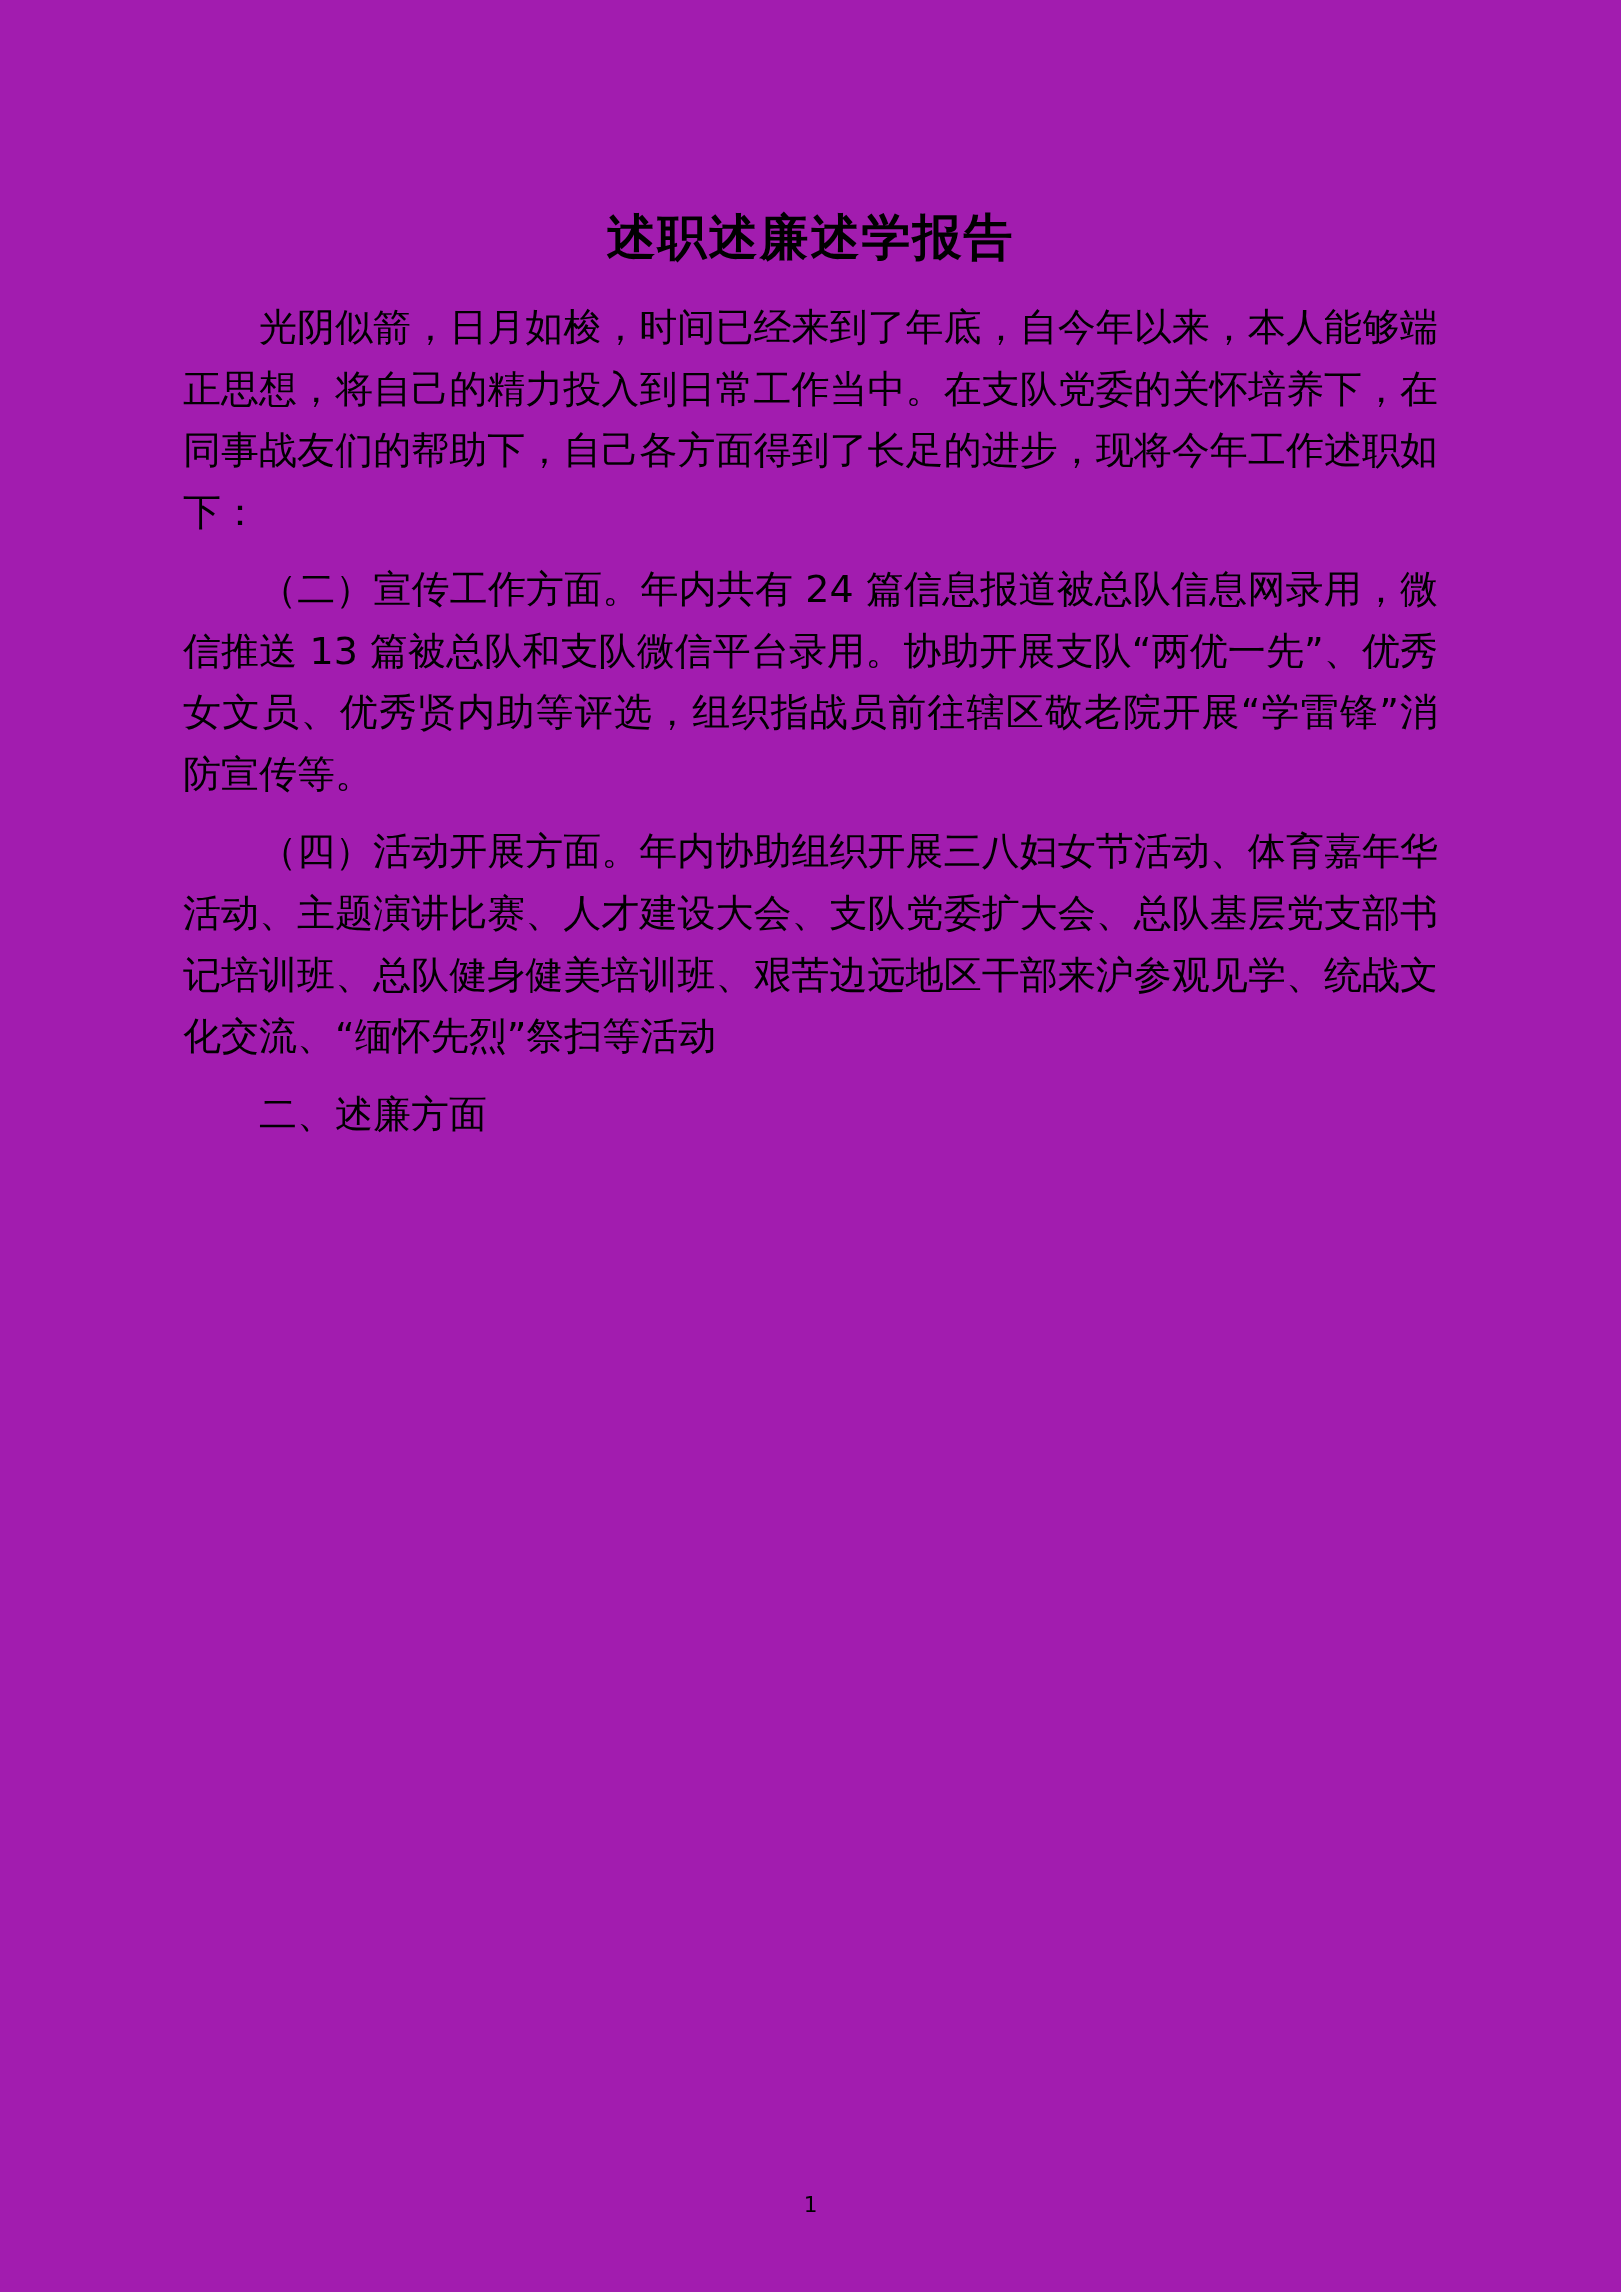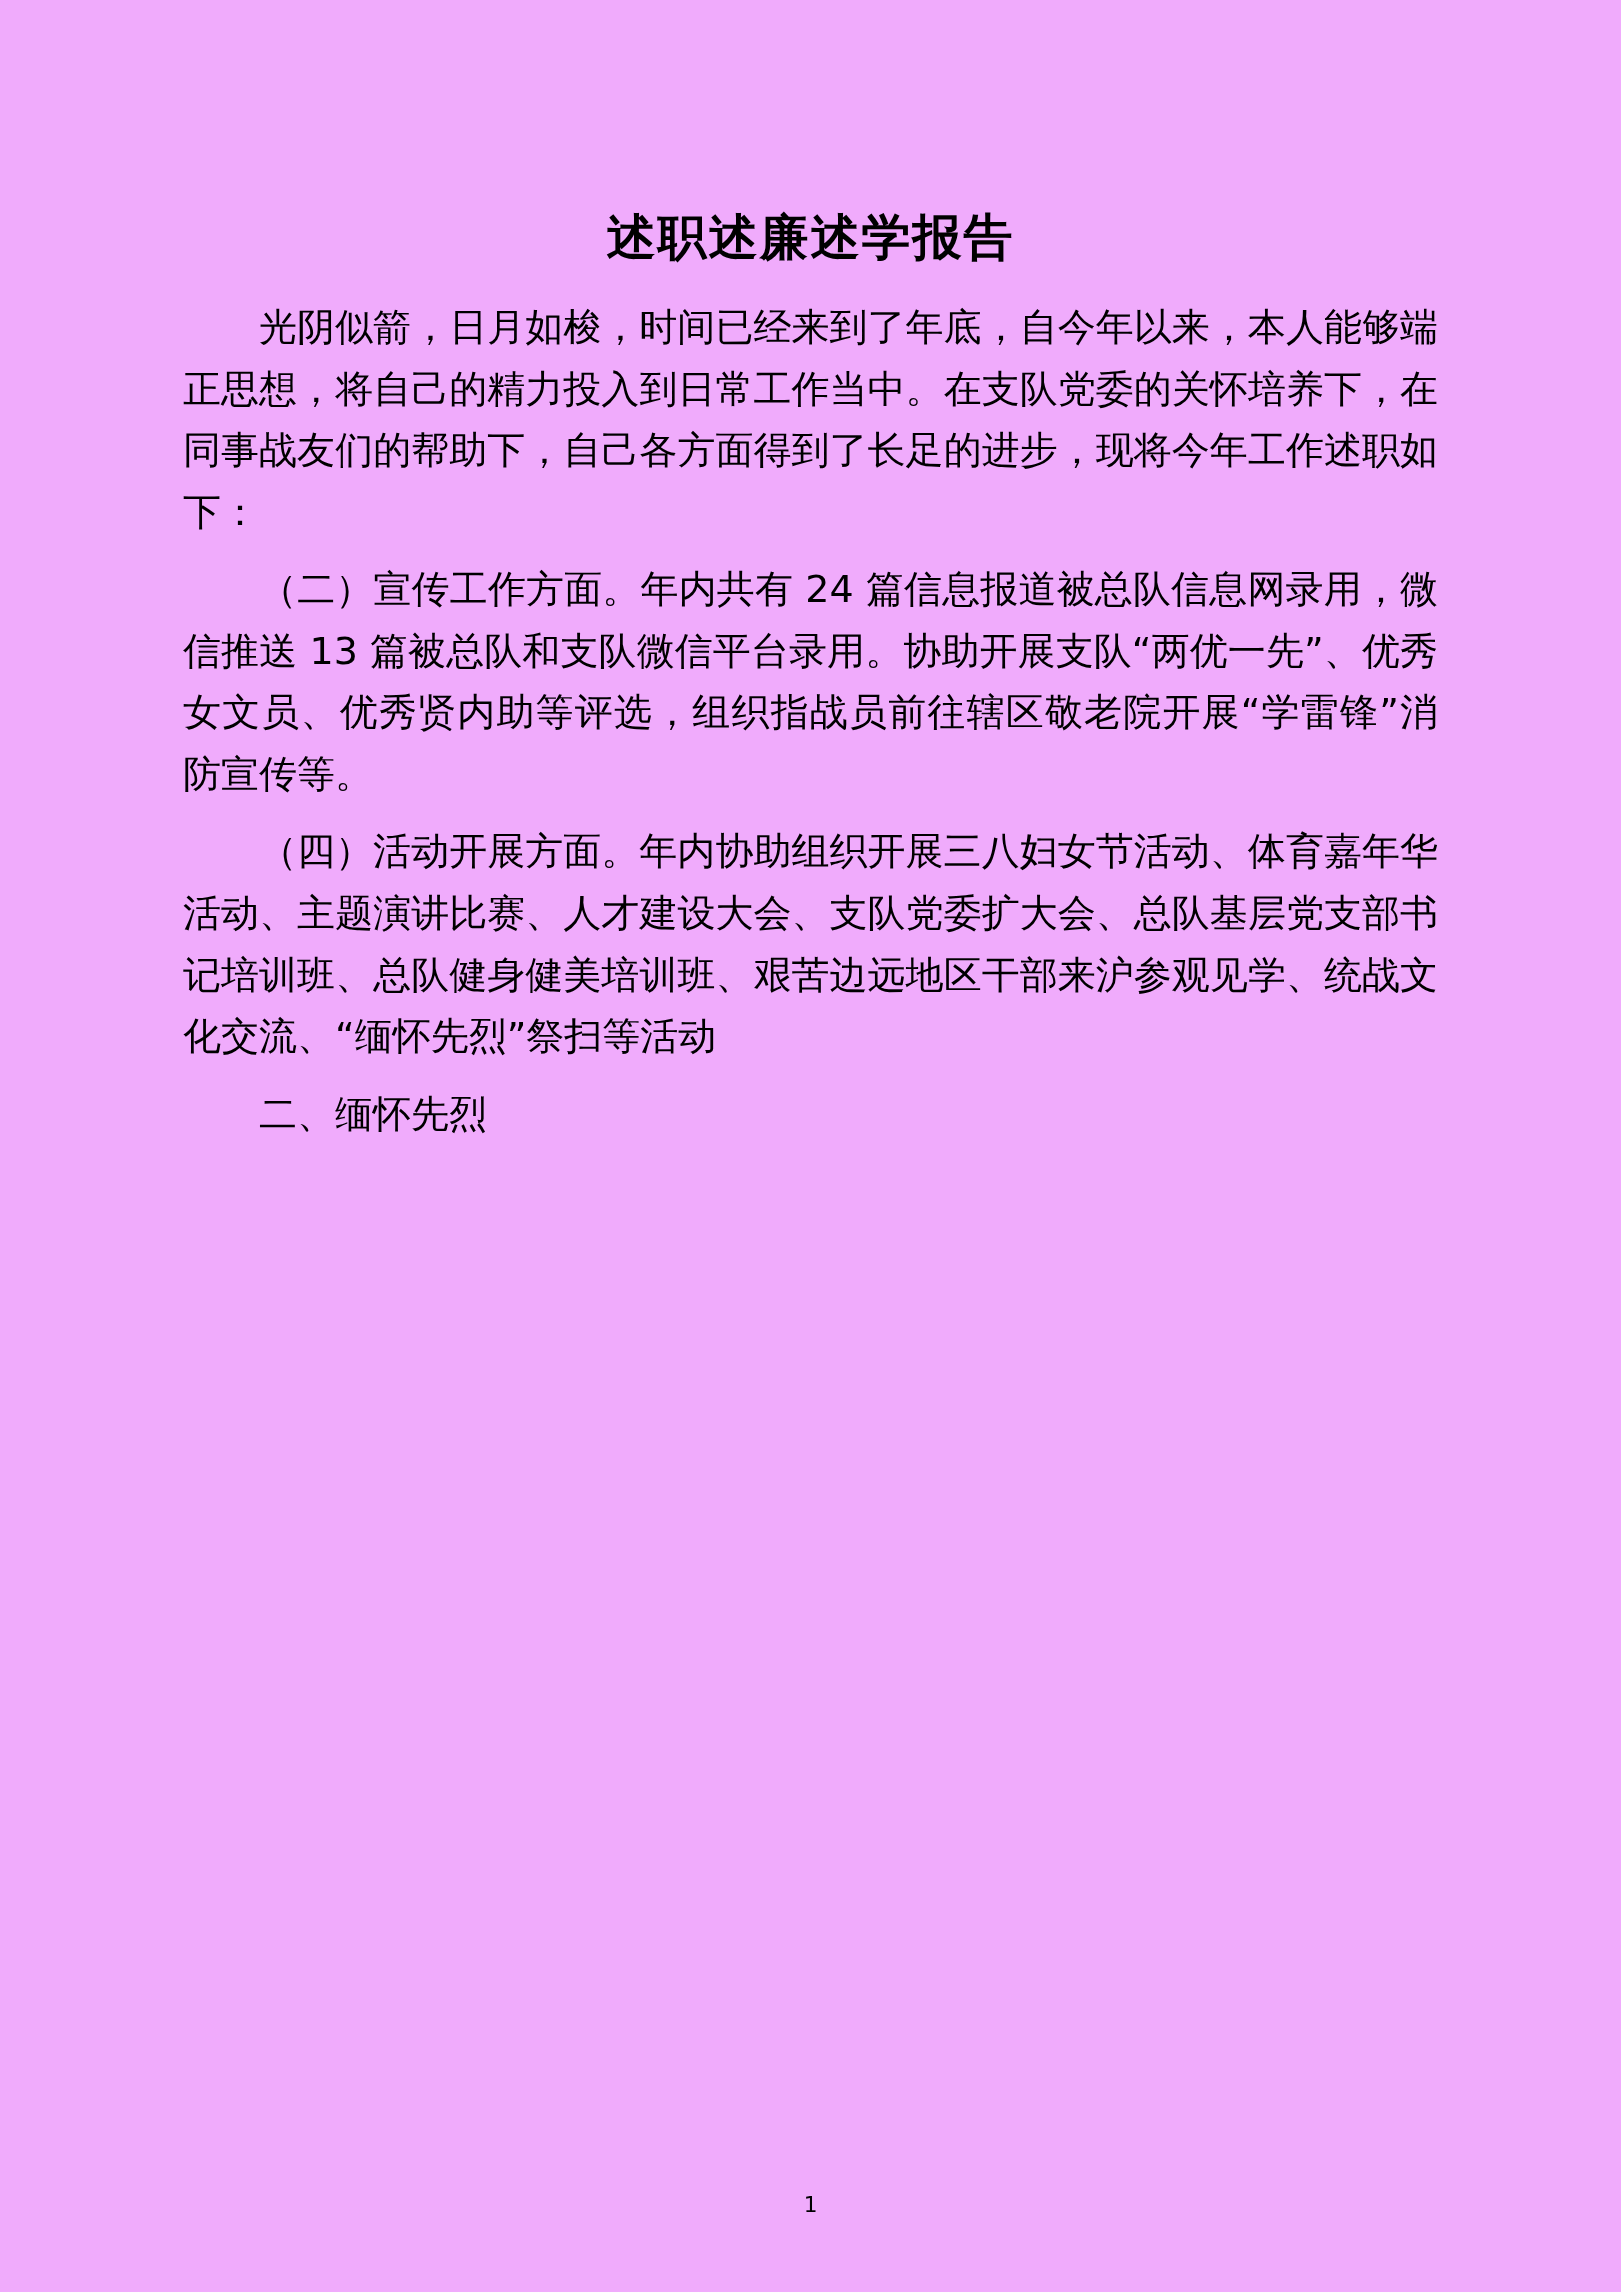--- a/index.html
+++ b/index.html
@@ -9,21 +9,21 @@
   }
   body {
     font-family: "DejaVu Sans", "Liberation Sans", sans-serif;
     color: #000000;
   }
   .page {
     width: 1621px;
     height: 2293px;
     box-sizing: border-box;
     position: relative;
-    background: #f0abfc;
+    background: #a21caf;
     padding: 147px 167px 59px 167px;
     overflow: hidden;
   }
   .doc-title {
     text-align: center;
     font-size: 49px;
     font-weight: bold;
     letter-spacing: 2px;
     line-height: 1.3;
     margin: 59px 0 27.4px 0;
@@ -52,19 +52,19 @@
 <body>
 
 <div class="page">
 
   <h1 class="doc-title">述职述廉述学报告</h1>
 
   <div class="body-text">
     <p class="indent-2">光阴似箭，日月如梭，时间已经来到了年底，自今年以来，本人能够端正思想，将自己的精力投入到日常工作当中。在支队党委的关怀培养下，在同事战友们的帮助下，自己各方面得到了长足的进步，现将今年工作述职如下：</p>
     <p class="indent-2">（二）宣传工作方面。年内共有 24 篇信息报道被总队信息网录用，微信推送 13 篇被总队和支队微信平台录用。协助开展支队“两优一先”、优秀女文员、优秀贤内助等评选，组织指战员前往辖区敬老院开展“学雷锋”消防宣传等。</p>
     <p class="indent-2">（四）活动开展方面。年内协助组织开展三八妇女节活动、体育嘉年华活动、主题演讲比赛、人才建设大会、支队党委扩大会、总队基层党支部书记培训班、总队健身健美培训班、艰苦边远地区干部来沪参观见学、统战文化交流、“缅怀先烈”祭扫等活动</p>
-    <p class="indent-2">二、缅怀先烈</p>
+    <p class="indent-2">二、述廉方面</p>
   </div>
 
   <div class="page-number">1</div>
 
 </div>
 
 
 </body></html>

